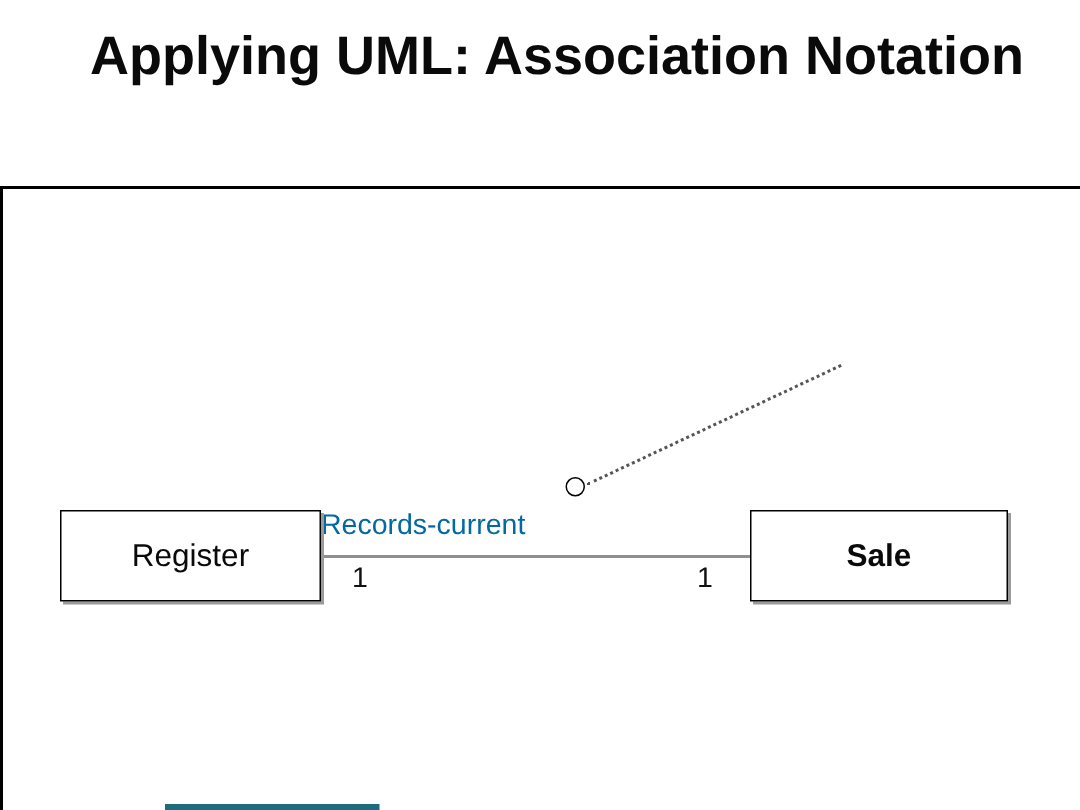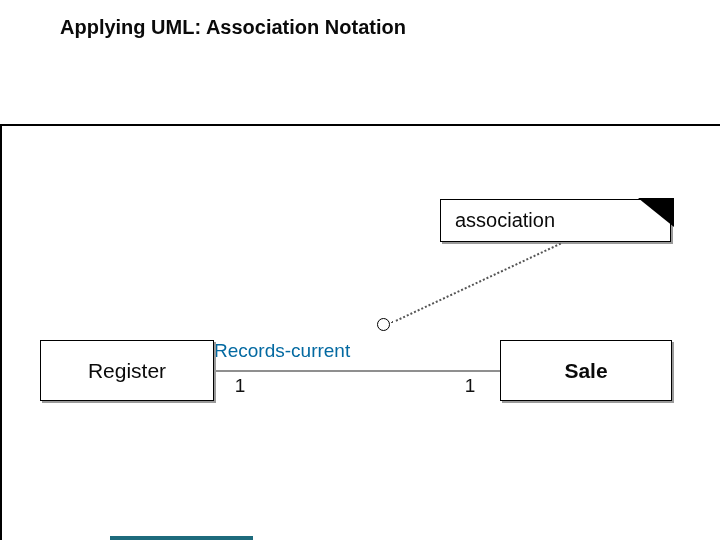--- a/index.html
+++ b/index.html
@@ -13,21 +13,21 @@
     width: 720px;
     height: 540px;
     background: #ffffff;
     overflow: hidden;
   }
   .title {
     position: absolute;
     left: 60px;
     top: 16px;
     margin: 0;
-    font-size: 20px;
+    font-size: 36px;
     font-weight: 700;
     color: #0a0a0a;
     letter-spacing: 0px;
     white-space: nowrap;
   }
   .frame {
     position: absolute;
     left: 0;
     top: 124px;
     width: 720px;
@@ -145,24 +145,20 @@
 </style>
 </head>
 <body>
 
 <div class="slide">
 
   <h1 class="title">Applying UML: Association Notation</h1>
 
   <div class="frame"></div>
 
-  <div class="callout">
-    <span class="callout-label">association</span>
-    <span class="fold"></span>
-  </div>
 
   <div class="dotted-line"></div>
   <div class="endpoint-circle"></div>
 
   <div class="assoc-line"></div>
   <div class="assoc-name">Records-current</div>
   <div class="mult mult-left">1</div>
   <div class="mult mult-right">1</div>
 
   <div class="class-box register">

